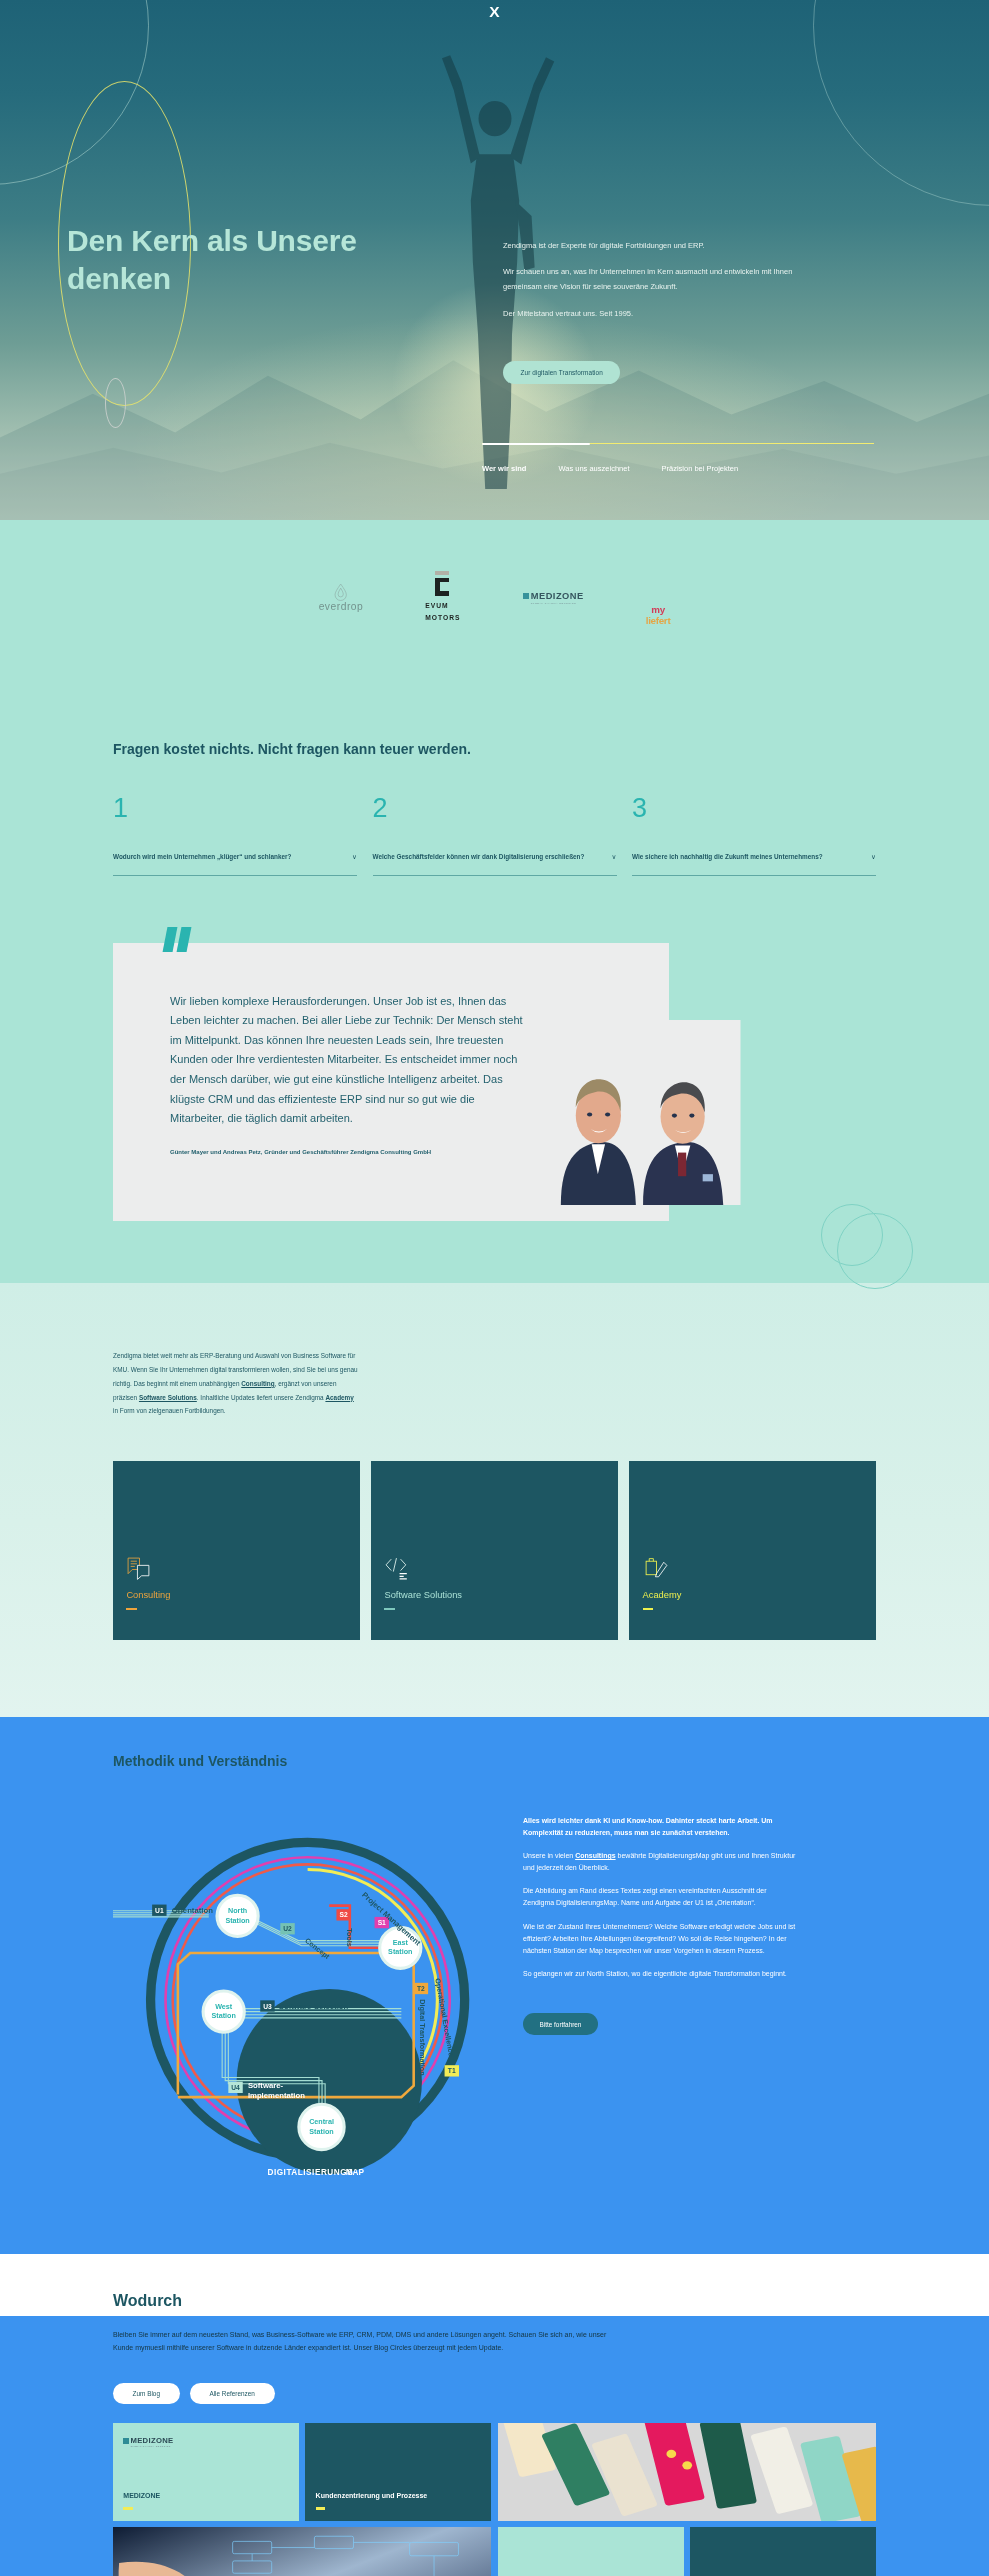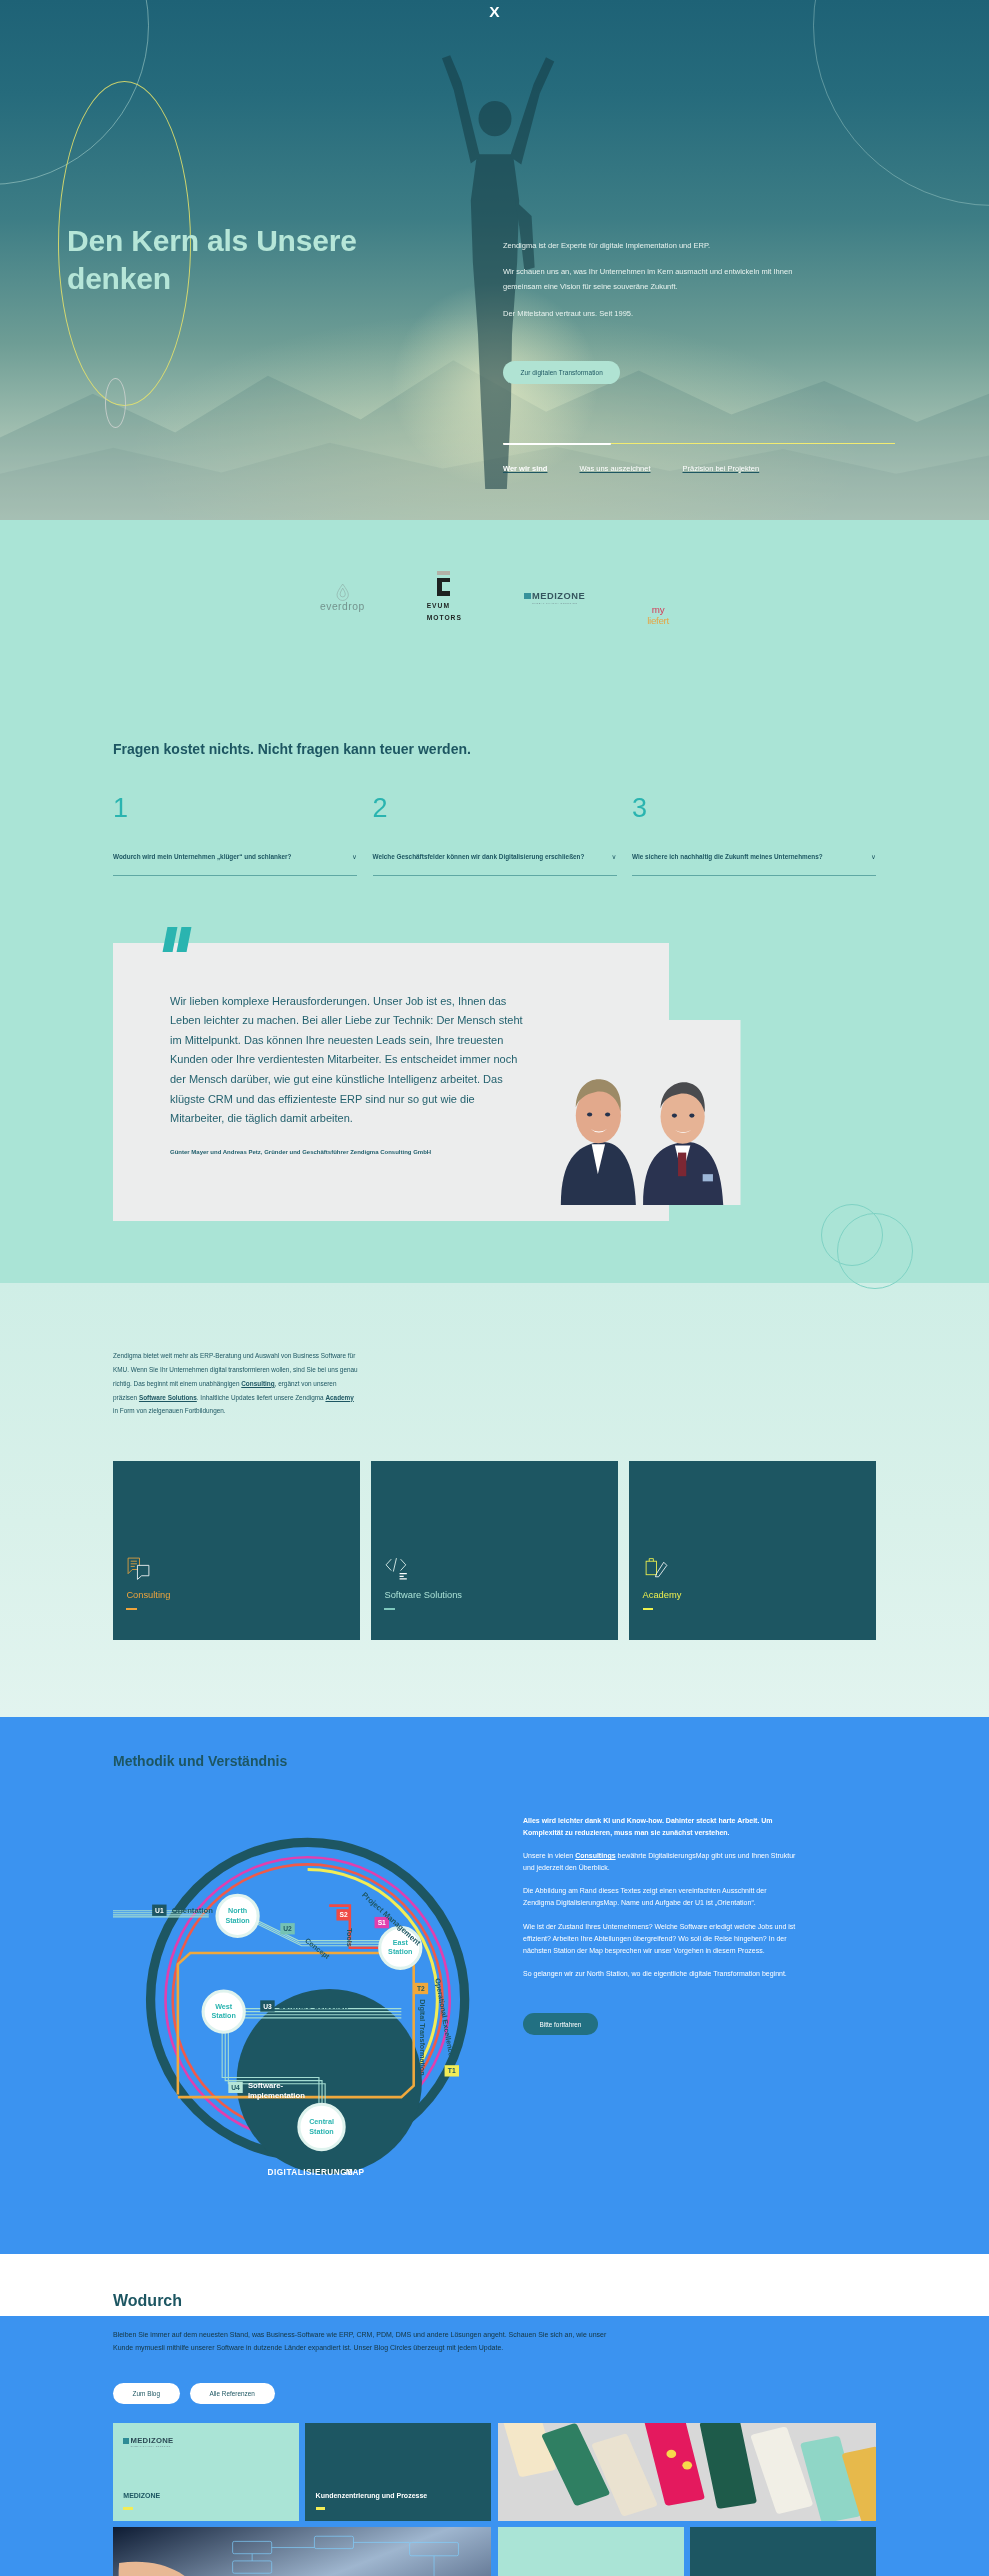--- a/index.html
+++ b/index.html
@@ -68,21 +68,21 @@
     font-size:7.5px;line-height:2.0;
   }
   .hero-copy p{margin-bottom:11.3px;}
   .hero-btn{
     position:absolute;left:503px;top:361px;
     background:#b0e3d3;color:#1d5662;border:none;border-radius:14.4px;
     padding:8.2px 17.5px;font-size:6.4px;font-family:inherit;cursor:pointer;
     letter-spacing:0.1px;
   }
   .hero-tabs{
-    position:absolute;left:503px;top:443px;width:392px;text-decoration:underline;
+    position:absolute;left:482px;top:443px;width:392px;
   }
   .hero-tabs .rule{
     position:relative;height:1px;background:#f2ec70;width:392px;margin-bottom:19.6px;
   }
   .hero-tabs .rule i{
     position:absolute;left:0;top:-0.5px;height:2.1px;width:108px;background:#fff;border-radius:1px;
   }
   .hero-tabs .row{display:flex;gap:32px;}
   .hero-tabs .tab{
     color:#fff;font-size:7.5px;cursor:pointer;white-space:nowrap;
@@ -102,21 +102,21 @@
   .logo-evum .mark .top{left:0;top:0;width:13.4px;height:4.6px;background:#b3ada4;}
   .logo-evum .mark .k1{left:0;top:6.7px;width:5.2px;height:18px;}
   .logo-evum .mark .k2{left:5.2px;top:6.7px;width:8.2px;height:4.1px;}
   .logo-evum .mark .k3{left:5.2px;top:20.6px;width:8.2px;height:4.1px;}
   .logo-evum .txt{font-size:6.7px;font-weight:700;letter-spacing:1px;color:#111;line-height:1.8;}
   .logo-medizone{display:flex;flex-direction:column;align-items:flex-start;}
   .logo-medizone .r1{display:flex;align-items:center;gap:1.5px;}
   .logo-medizone .sq{width:6.7px;height:6.7px;background:#2e8c96;}
   .logo-medizone .nm{font-size:9.3px;font-weight:700;letter-spacing:0.5px;color:#2c4a55;}
   .logo-medizone .sub{font-size:2.3px;letter-spacing:0.6px;color:#6d8189;margin-left:8.2px;margin-top:1px;}
-  .logo-mymuesli{font-size:9.8px;font-weight:400;letter-spacing:-0.3px;margin-top:35px;}
+  .logo-mymuesli{font-size:9.8px;font-weight:700;letter-spacing:-0.3px;margin-top:35px;}
   .logo-mymuesli .a{color:#d62e4e;}
   .logo-mymuesli .b{color:#e9a13b;}
 
   .faq{padding:62px 113px 67px;}
   .faq h2{font-size:14px;line-height:1.85;font-weight:700;color:#1d5662;margin-bottom:32px;}
   .faq-row{display:flex;gap:15.5px;}
   .faq-item{flex:1;}
   .faq-num{font-size:27px;color:#2ab4b0;font-weight:400;line-height:1;margin-bottom:28px;}
   .faq-q{
     display:flex;align-items:center;justify-content:space-between;gap:9.3px;
@@ -241,21 +241,21 @@
     </svg>
 
     <div class="hero-ellipse-yellow"></div>
     <div class="hero-ellipse-grey"></div>
 
     <div class="hero-close">X</div>
 
     <h1 class="hero-title">Den Kern als Unsere denken</h1>
 
     <div class="hero-copy">
-      <p>Zendigma ist der Experte für digitale Implementation und ERP.</p>
+      <p>Zendigma ist der Experte für digitale Fortbildungen und ERP.</p>
       <p>Wir schauen uns an, was Ihr Unternehmen im Kern ausmacht und entwickeln mit Ihnen gemeinsam eine Vision für seine souveräne Zukunft.</p>
       <p>Der Mittelstand vertraut uns. Seit 1995.</p>
     </div>
 
     <button class="hero-btn">Zur digitalen Transformation</button>
 
     <div class="hero-tabs">
       <div class="rule">
           <i></i>
         </div>

